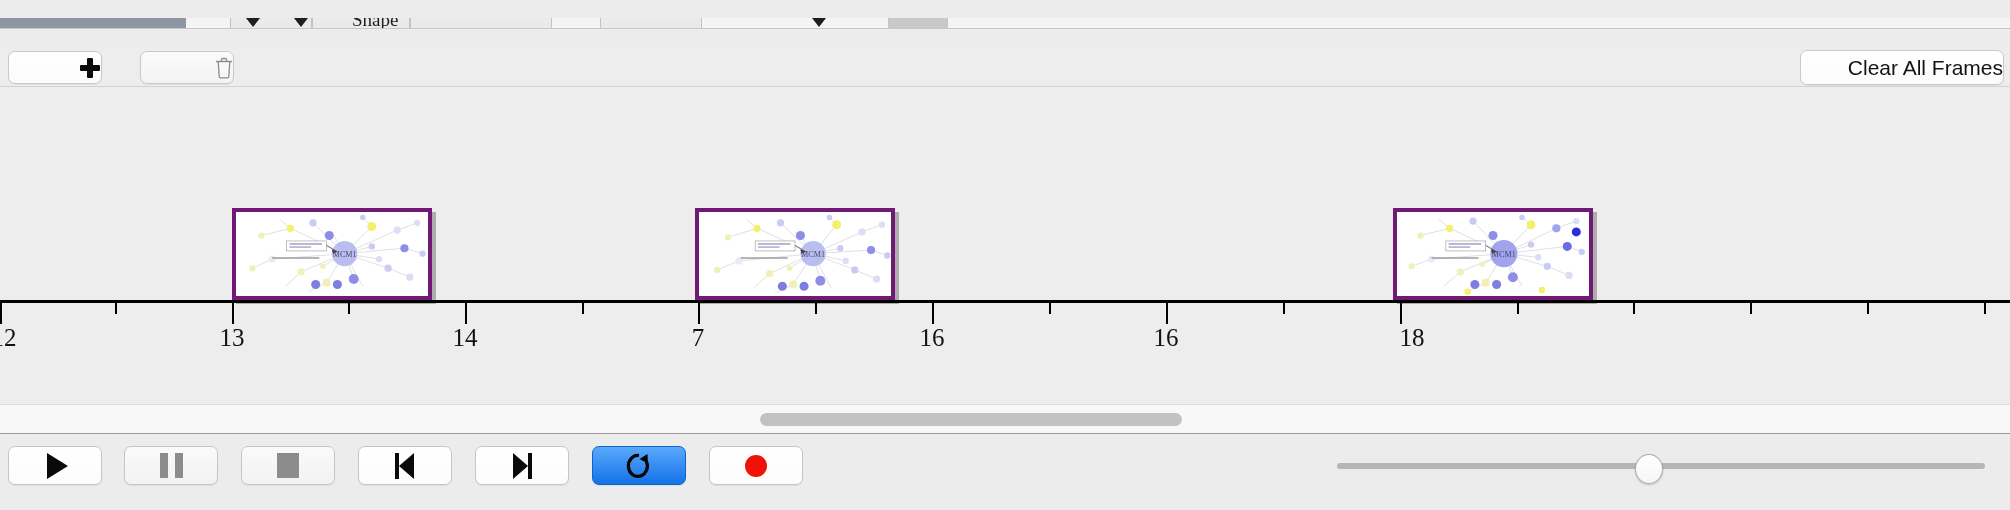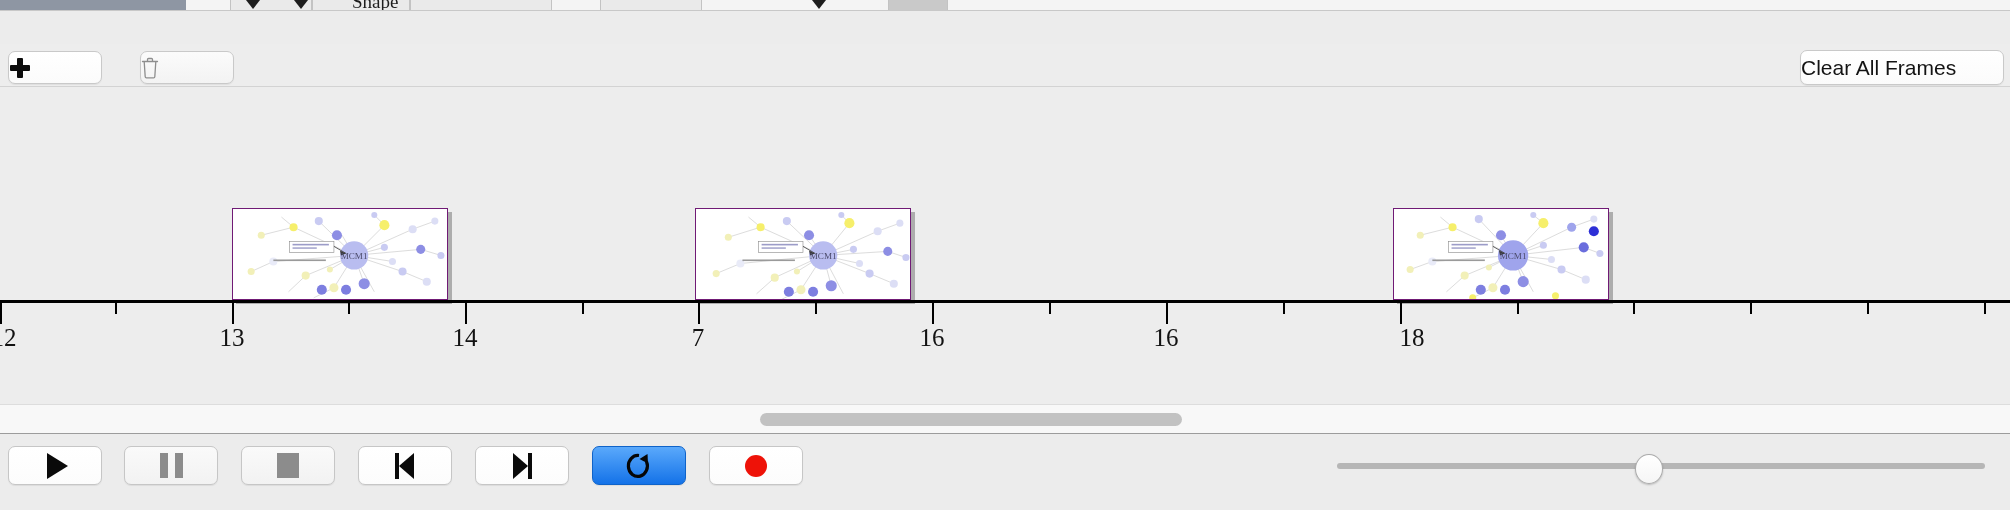--- a/index.html
+++ b/index.html
@@ -18,21 +18,21 @@
   #app {
     position: relative;
     width: 2010px;
     height: 510px;
     background: #ececec;
   }
 
   
   .bg-strip {
     position: absolute;
-    left: 0; top: 0;
+    left: 0; top: 18px;
     width: 2010px; height: 11px;
     background: #f4f4f4;
     overflow: hidden;
   }
   .bg-strip .bg-tab {
     position: absolute;
     top: 0;
     height: 11px;
     background: #eaeaea;
     border-right: 1px solid #c3c3c3;
@@ -113,21 +113,21 @@
   }
   .tbtn {
     position: absolute;
     box-sizing: border-box;
     border: 1px solid #c9c9c9;
     border-radius: 7px;
     background: linear-gradient(to bottom, #ffffff 0%, #fbfbfb 100%);
     box-shadow: 0 1px 1px rgba(0,0,0,0.06);
     display: flex;
     align-items: center;
-    justify-content: flex-start;
+    justify-content: flex-end;
     color: #111;
   }
   .tbtn.add   { left: 8px;  top: 7px; width: 94px; height: 33px; }
   .tbtn.del   { left: 140px; top: 7px; width: 94px; height: 33px;
                 background: linear-gradient(to bottom, #fbfbfb 0%, #f3f3f3 100%); }
   .tbtn.clear { right: 6px;  top: 6px; width: 204px; height: 35px;
                 font-size: 21px; color: #131313; }
 
   .plus-icon {
     position: relative;
@@ -151,24 +151,24 @@
     width: 2010px; height: 317px;
     background: #ededed;
     overflow: hidden;
   }
 
   
   .frame {
     position: absolute;
     top: 213px;
     transform: translateY(-100%);
-    width: 216px; height: 92px;
+    width: 200px; height: 92px;
     box-sizing: border-box;
     background: #ffffff;
-    border: 1px solid #701a75;
+    border: 4px solid #701a75;
     box-shadow: 4px 4px 0 rgba(120,120,120,0.55);
     overflow: hidden;
   }
   .frame .net { position: absolute; inset: 0; }
 
   
   .axis-line {
     position: absolute;
     left: 0; top: 213px;
     width: 2010px; height: 3px;

